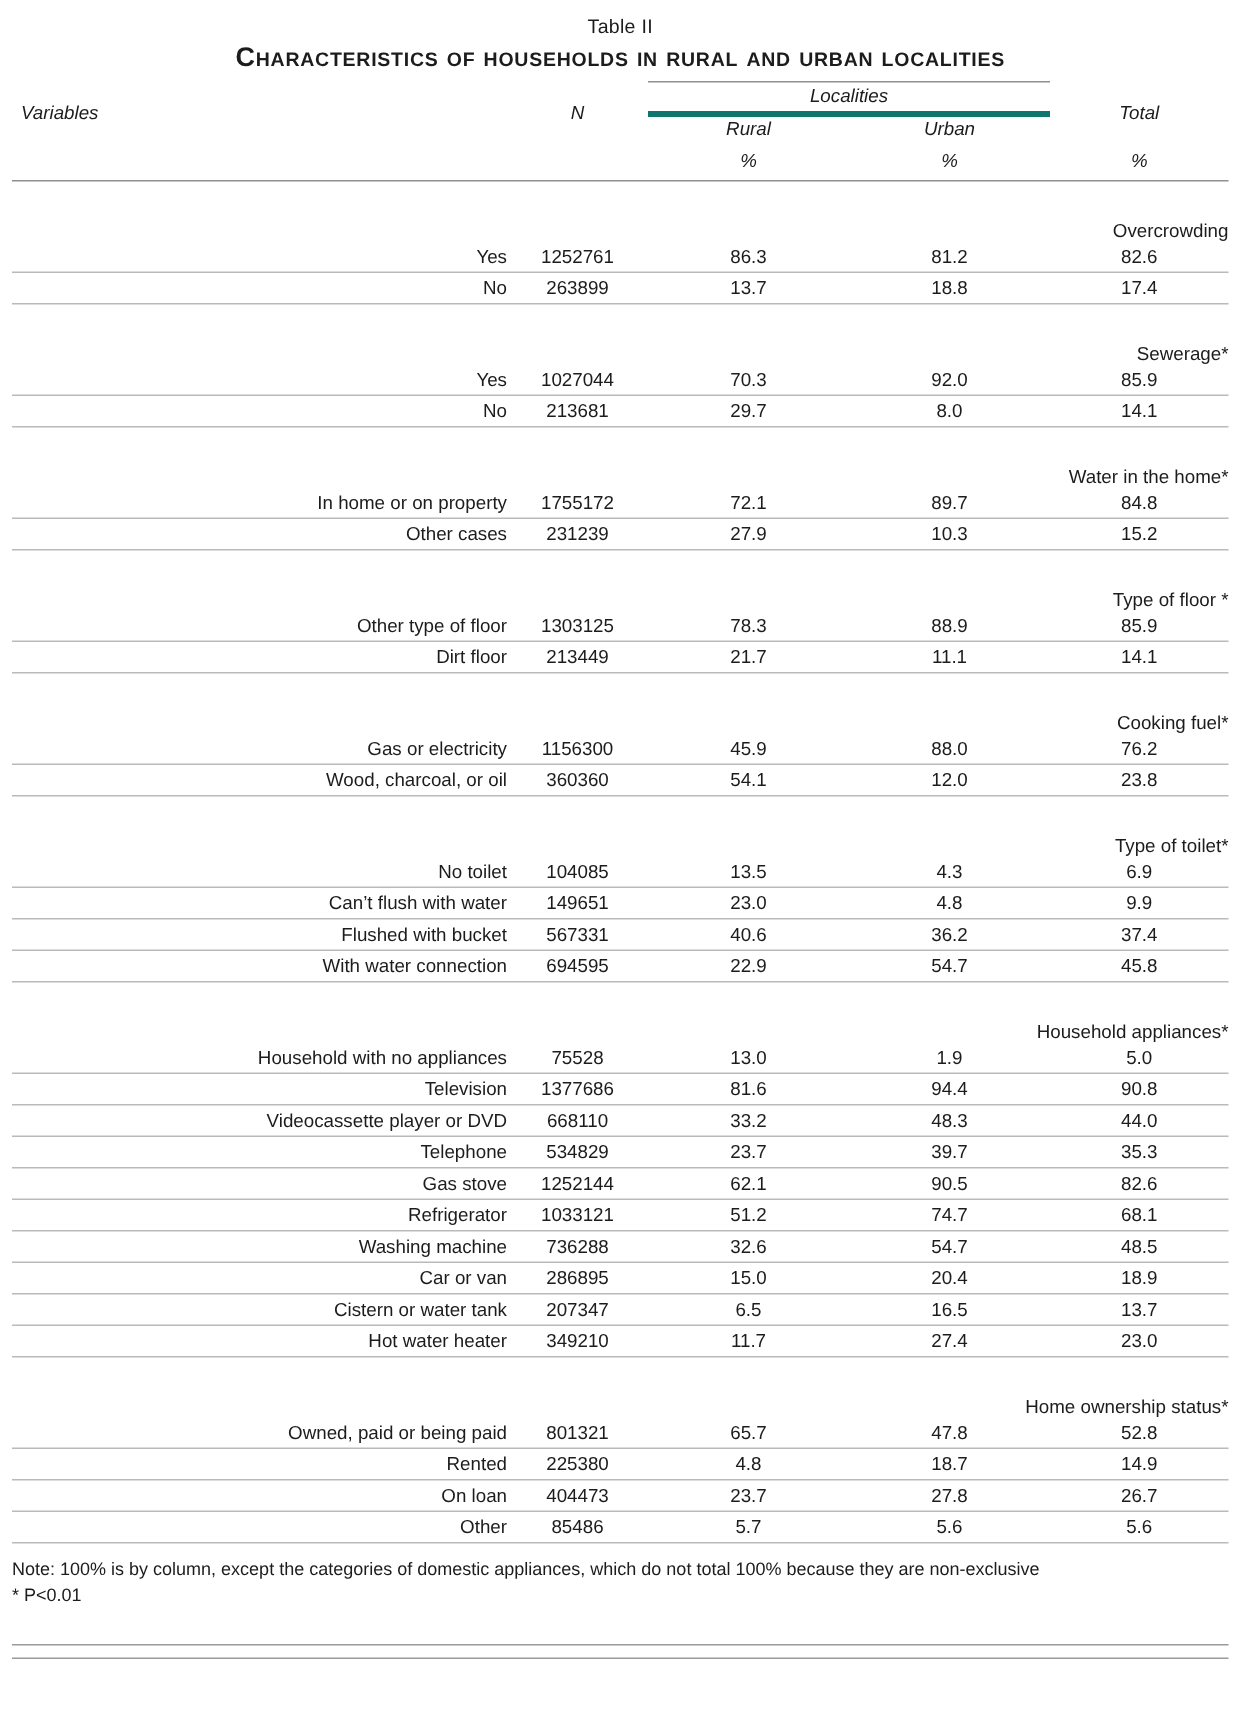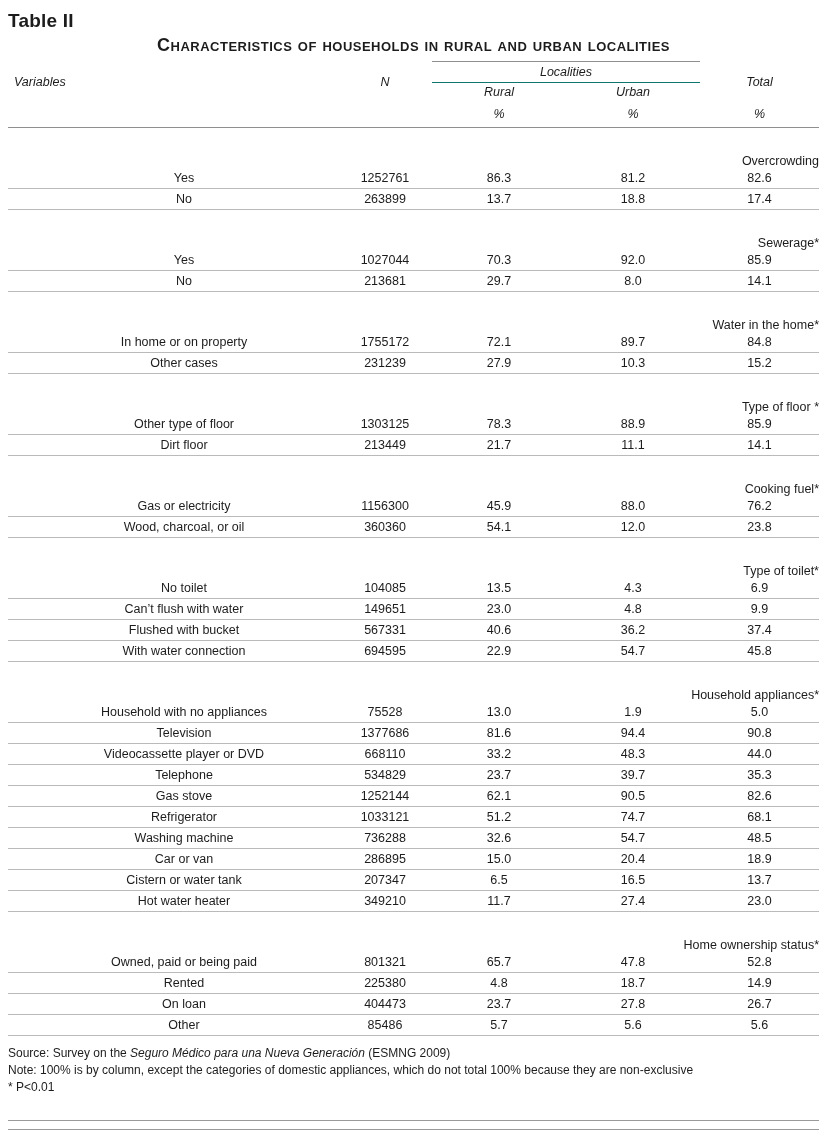--- a/index.html
+++ b/index.html
@@ -8,22 +8,23 @@
     width: 827px;
     height: 1142px;
     background: #ffffff;
     font-family: "Liberation Sans", "DejaVu Sans", sans-serif;
     color: #1c1c1c;
     -webkit-font-smoothing: antialiased;
   }
   .page { padding: 10px 8px 0 8px; }
 
   .title {
-    font-size: 19px;
-    font-weight: 700;
+    text-align: center;
+    font-size: 13px;
+    font-weight: 400;
     letter-spacing: .2px;
   }
   .subtitle {
     text-align: center;
     font-size: 18px;
     font-weight: 700;
     font-variant: small-caps;
     letter-spacing: .5px;
     margin-top: 3px;
   }
@@ -44,37 +45,37 @@
     font-style: italic;
     text-align: center;
     vertical-align: middle;
   }
   thead th.col-var {
     text-align: left;
     padding-left: 6px;
   }
   th.localities-cell {
     border-top: 1px solid #8f8f8f;
-    border-bottom: 1px solid #0f766e;
+    border-bottom: 4px solid #0f766e;
     height: 21px;
   }
   thead tr.sub-row th { height: 19px; }
   thead tr.pct-row th {
     height: 26px;
     border-bottom: 1px solid #8f8f8f;
   }
 
   tbody td {
     height: 21px;
     vertical-align: middle;
     text-align: center;
     border-bottom: 1px solid #bababa;
   }
   tbody td.col-label {
-    text-align: center;
+    text-align: right;
     padding-left: 22px;
   }
   tbody tr.section-row td {
     border-bottom: none;
     padding-top: 19px;
     height: 40px;
     vertical-align: bottom;
     text-align: right;
     padding-left: 6px;
   }
@@ -346,20 +347,19 @@
           <td class="col-label">Other</td>
           <td class="col-n">85486</td>
           <td class="col-rural">5.7</td>
           <td class="col-urban">5.6</td>
           <td class="col-total">5.6</td>
         </tr>
       </tbody>
   </table>
 
   <div class="footnotes">
-    <div><span>Source: Survey on the </span><i>Seguro Médico para una Nueva Generación</i><span> (ESMNG 2009)</span></div>
     <div>Note: 100% is by column, except the categories of domestic appliances, which do not total 100% because they are non-exclusive</div>
     <div>* P&lt;0.01</div>
   </div>
 
   <div class="bottom-rule"></div>
 
 </div>
 
 </body></html>

